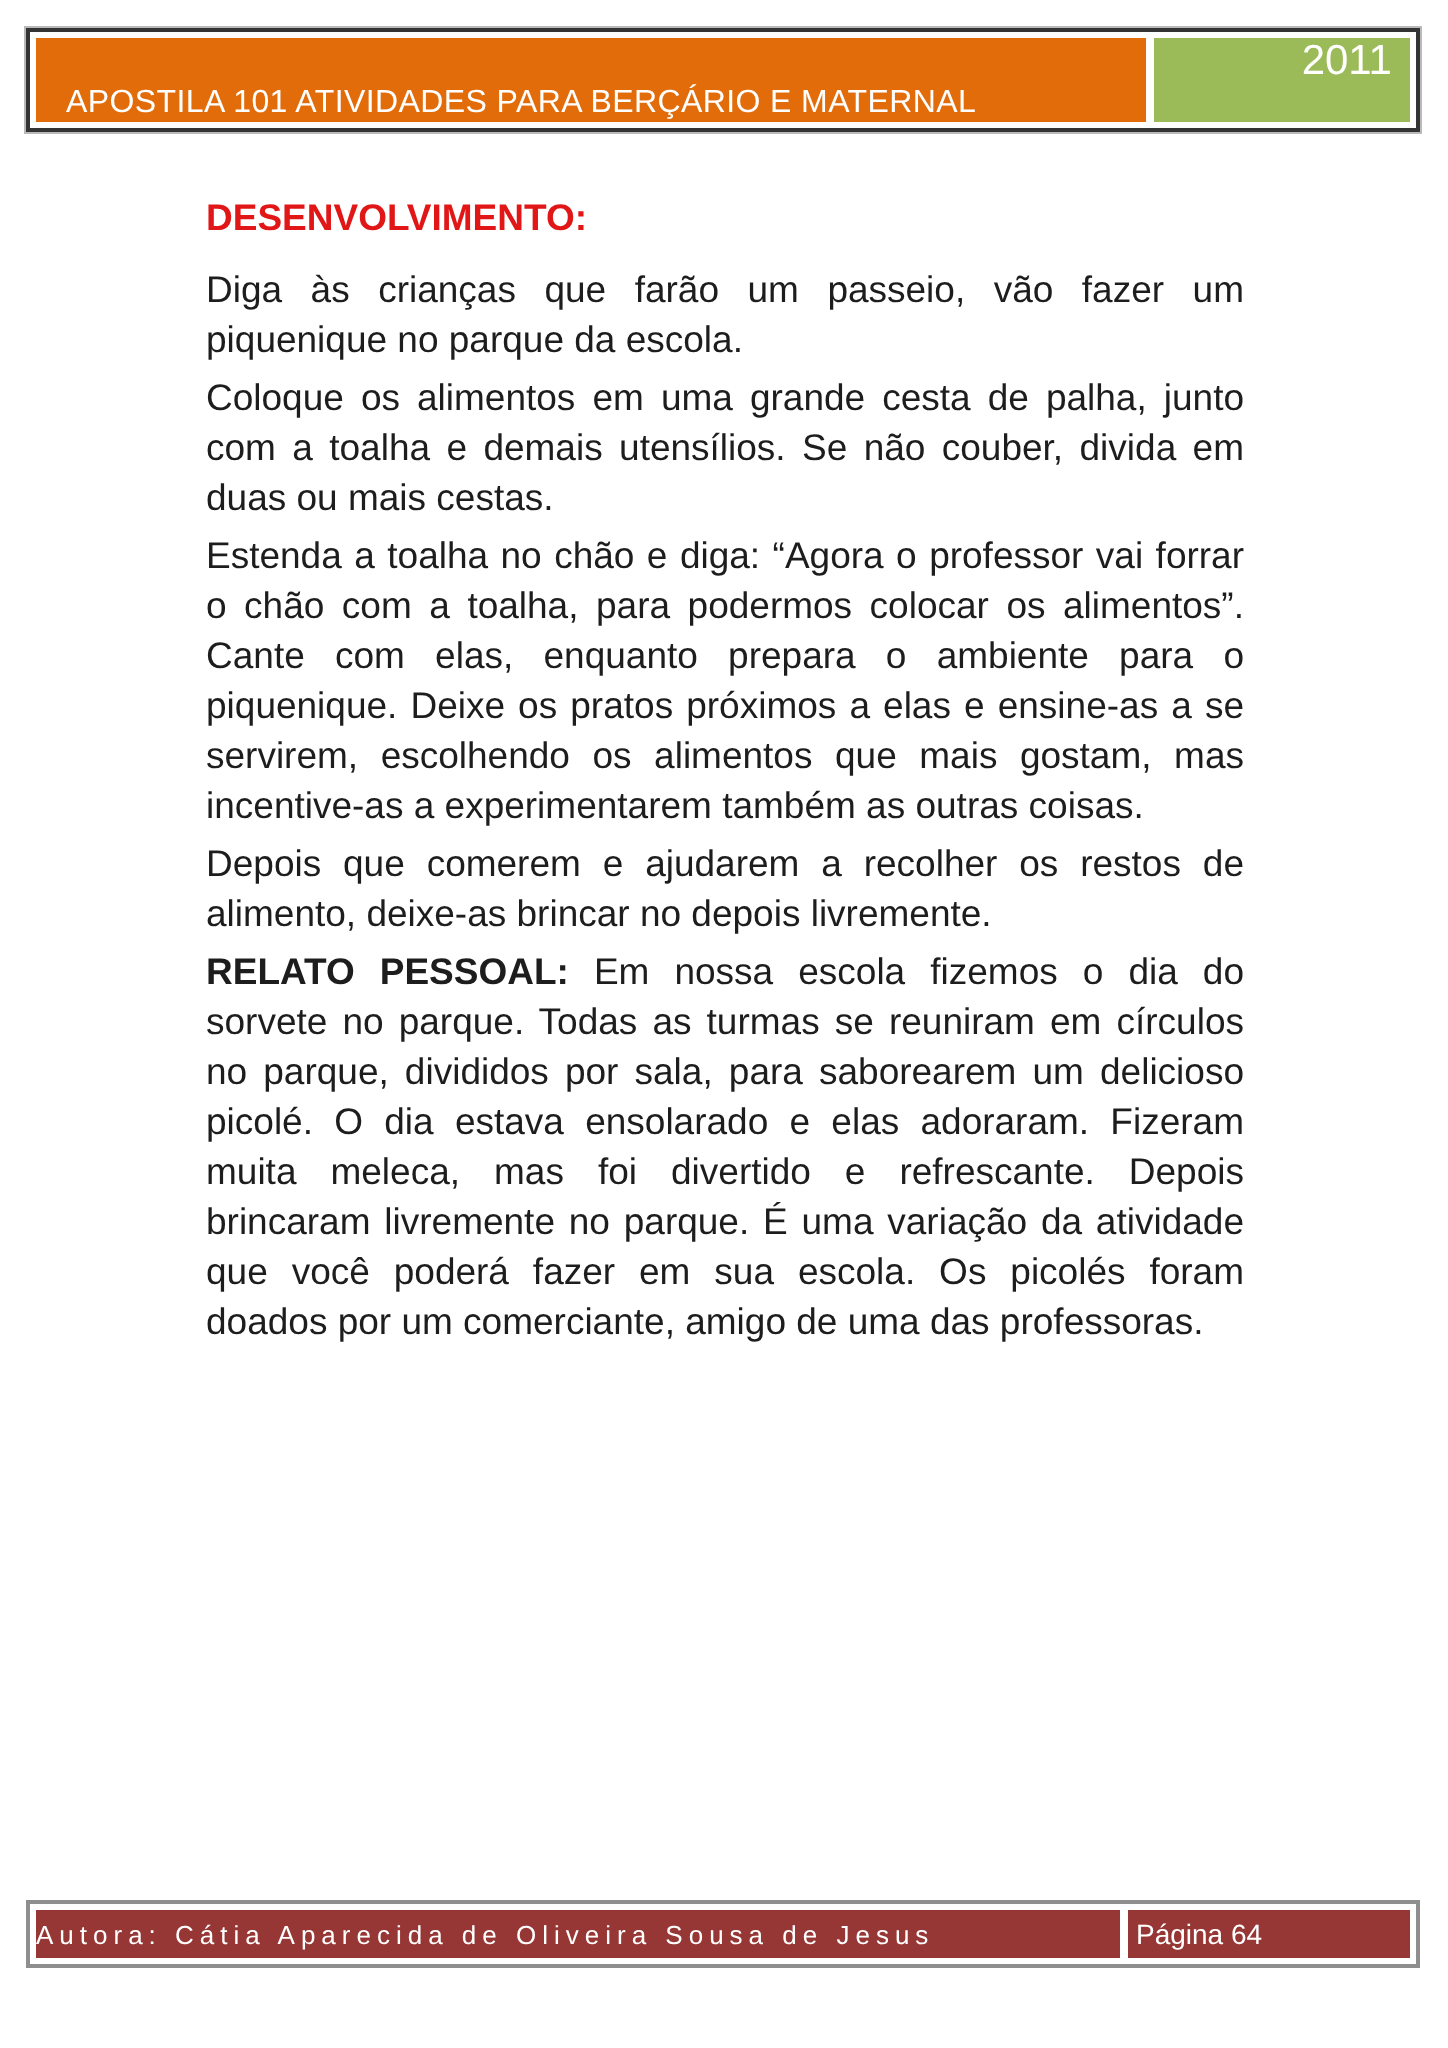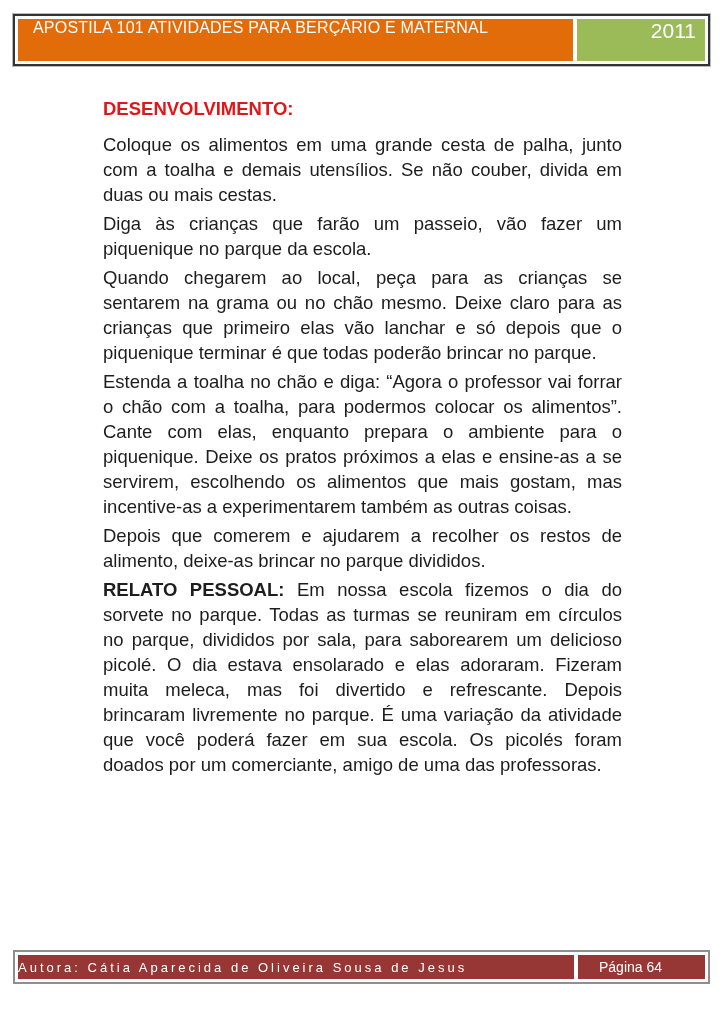--- a/index.html
+++ b/index.html
@@ -26,21 +26,21 @@
   .doc-header-inner {
     display: flex;
     gap: 4px;
     height: 100%;
   }
   .header-title-box {
     flex: 1;
     background: var(--header-orange, #E36C0A);
     color: #ffffff;
     display: flex;
-    align-items: flex-start;
+    align-items: flex-end;
     padding-left: 15px;
     font-size: 16px;
     letter-spacing: 0.2px;
   }
   .header-year-box {
     width: 128px;
     background: var(--header-green, #9BBB59);
     color: #ffffff;
     display: flex;
     align-items: flex-start;
@@ -90,26 +90,26 @@
   .footer-author-box {
     flex: 1;
     background: var(--footer-red, #963735);
     color: #ffffff;
     display: flex;
     align-items: center;
     font-size: 13px;
     letter-spacing: 3px;
   }
   .footer-page-box {
-    width: 127px;
+    width: 141px;
     background: var(--footer-red, #963735);
     color: #ffffff;
     display: flex;
     align-items: center;
-    padding-left: 21px;
+    padding-left: 4px;
     font-size: 14px;
     box-sizing: border-box;
   }
 </style>
 </head>
 <body>
 
 <div class="page">
 
   <header class="doc-header">
@@ -118,25 +118,24 @@
         <span>APOSTILA 101 ATIVIDADES PARA BERÇÁRIO E MATERNAL</span>
       </div>
       <div class="header-year-box">
         <span>2011</span>
       </div>
     </div>
   </header>
 
   <main class="content">
     <h2 class="section-heading">DESENVOLVIMENTO:</h2>
+    <p>Diga às crianças que farão um passeio, vão fazer um piquenique no parque da escola.</p>
     <p>Coloque os alimentos em uma grande cesta de palha, junto com a toalha e demais utensílios. Se não couber, divida em duas ou mais cestas.</p>
-    <p>Diga às crianças que farão um passeio, vão fazer um piquenique no parque da escola.</p>
-    <p>Quando chegarem ao local, peça para as crianças se sentarem na grama ou no chão mesmo. Deixe claro para as crianças que primeiro elas vão lanchar e só depois que o piquenique terminar é que todas poderão brincar no parque.</p>
     <p>Estenda a toalha no chão e diga: “Agora o professor vai forrar o chão com a toalha, para podermos colocar os alimentos”. Cante com elas, enquanto prepara o ambiente para o piquenique. Deixe os pratos próximos a elas e ensine-as a se servirem, escolhendo os alimentos que mais gostam, mas incentive-as a experimentarem também as outras coisas.</p>
-    <p>Depois que comerem e ajudarem a recolher os restos de alimento, deixe-as brincar no parque divididos.</p>
+    <p>Depois que comerem e ajudarem a recolher os restos de alimento, deixe-as brincar no depois livremente.</p>
     <p><span class="relato-label">RELATO PESSOAL:</span><span> Em nossa escola fizemos o dia do sorvete no parque. Todas as turmas se reuniram em círculos no parque, divididos por sala, para saborearem um delicioso picolé. O dia estava ensolarado e elas adoraram. Fizeram muita meleca, mas foi divertido e refrescante. Depois brincaram livremente no parque. É uma variação da atividade que você poderá fazer em sua escola. Os picolés foram doados por um comerciante, amigo de uma das professoras.</span></p>
   </main>
 
   <footer class="doc-footer">
     <div class="footer-author-box">
       <span>Autora: Cátia Aparecida de Oliveira Sousa de Jesus</span>
     </div>
     <div class="footer-page-box">
       <span>Página 64</span>
     </div>

